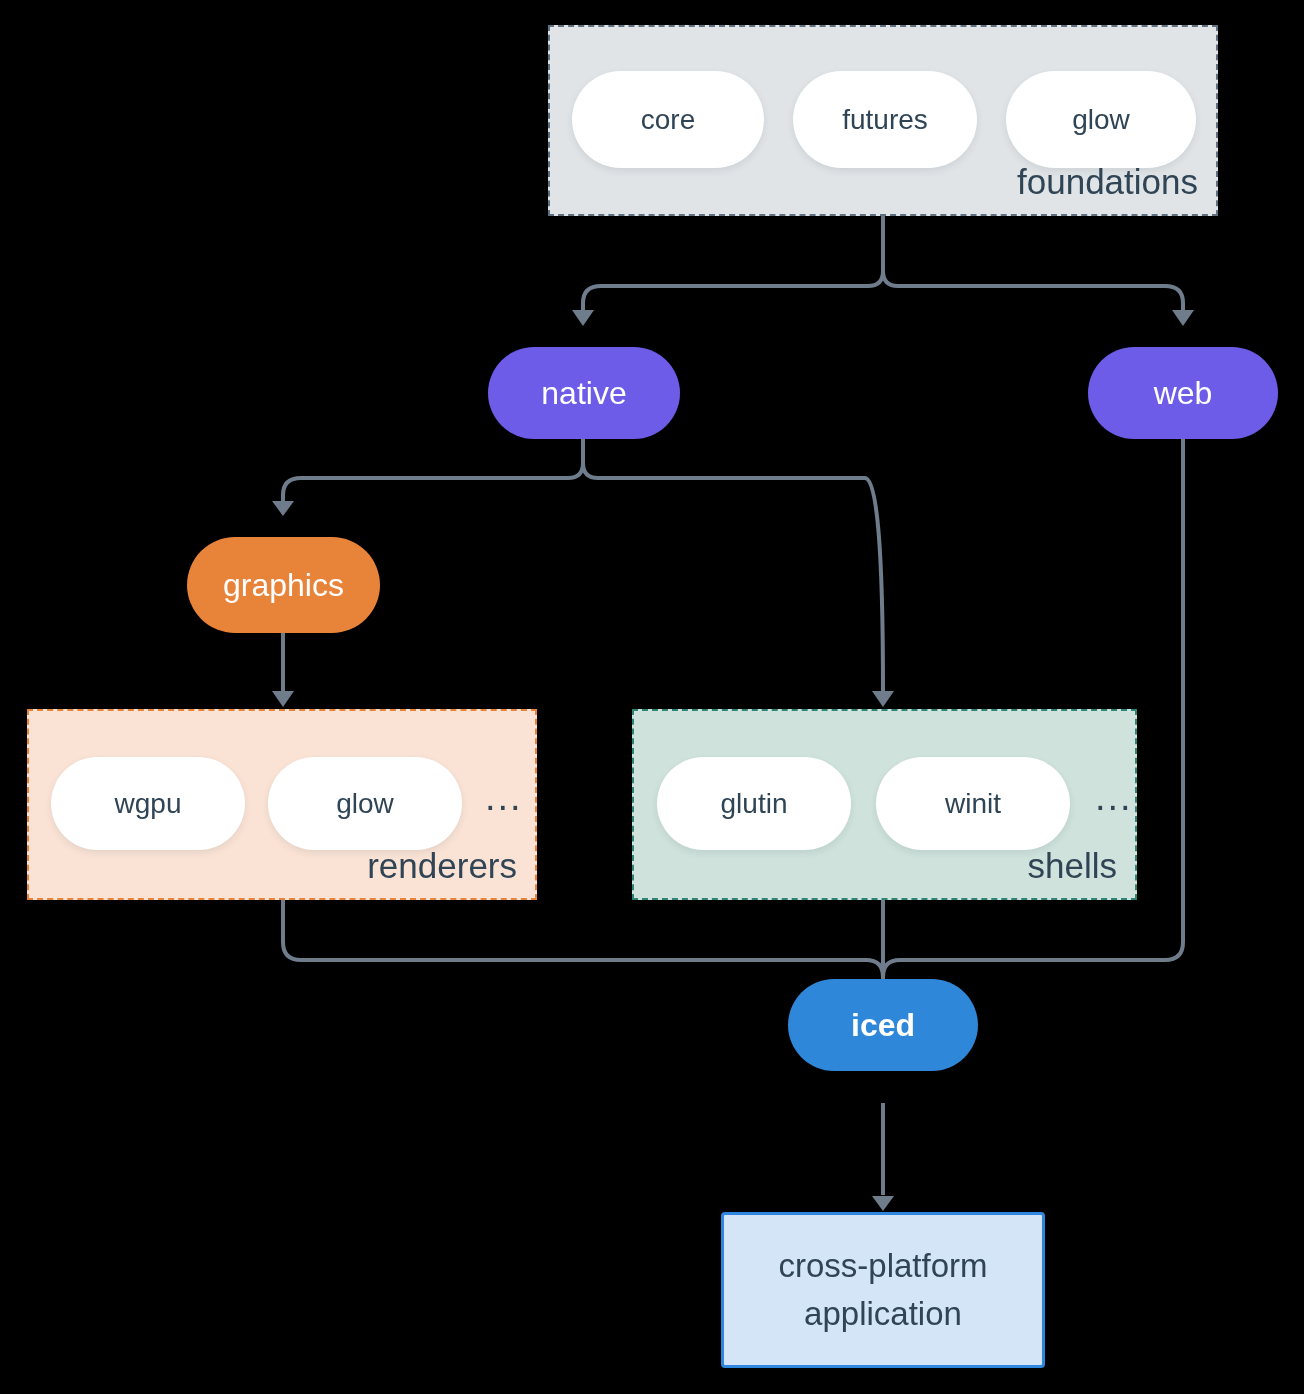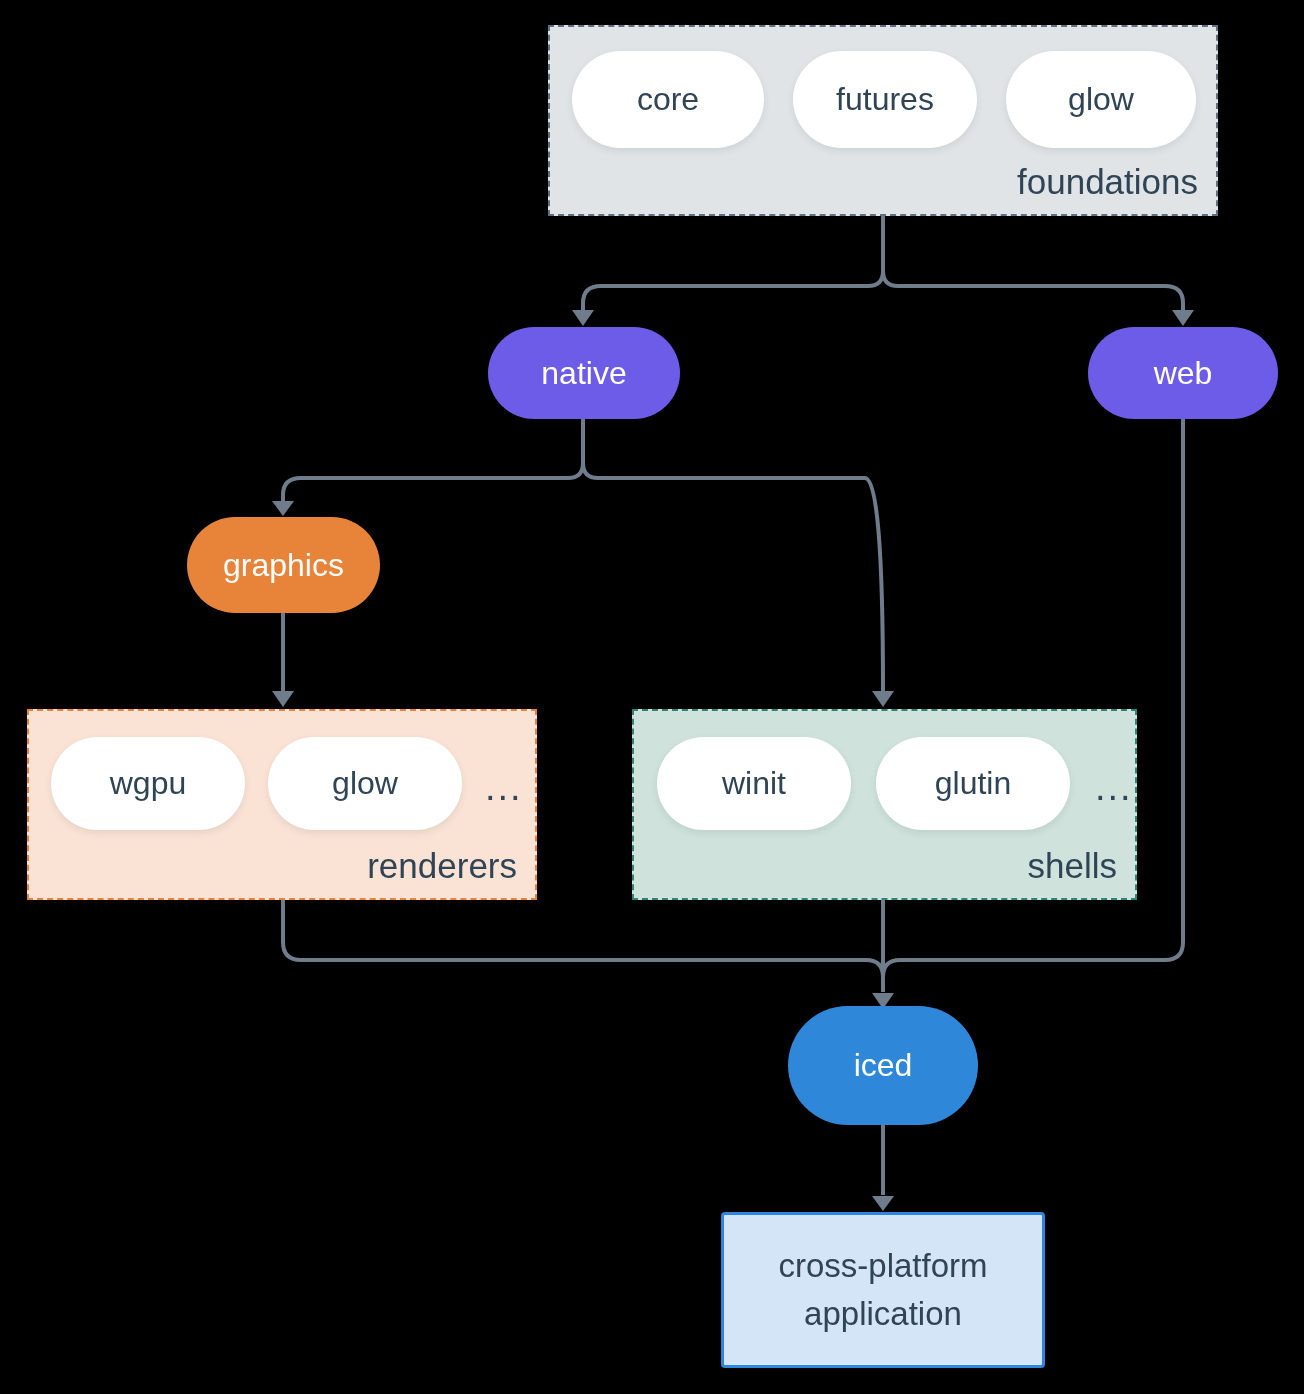--- a/index.html
+++ b/index.html
@@ -25,33 +25,35 @@
   }
   .group-label{
     position:absolute;
     right:18px;bottom:12px;
     font-size:35px;
     color:var(--text-dark,#2f4455);
   }
   .pill{
     display:flex;align-items:center;justify-content:center;
     border-radius:999px;
-    font-size:32px;
+    font-size:28px;
     color:var(--text-dark,#2f4455);
     background:var(--pill-white,#fff);
     box-shadow:0 3px 7px rgba(40,55,70,0.10);
     box-sizing:border-box;
+    margin-top:20px;
   }
   .node{
     position:absolute;
     display:flex;align-items:center;justify-content:center;
     border-radius:999px;
     font-size:32px;
     color:#fff;
     box-sizing:border-box;
+    margin-top:20px;
   }
   .ellipsis{
     align-self:center;
     font-size:38px;
     line-height:1;
     letter-spacing:2px;
     color:var(--text-dark,#2f4455);
     padding-top:6px;
   }
 
@@ -73,21 +75,21 @@
   
   .g-shells{left:632px;top:709px;width:505px;height:191px;
     background:var(--shells-bg,#cfe2dc);border-color:var(--shells-border,#2e8576);}
   .g-shells .pill-row{padding:26px 0 0 23px;gap:25px;}
   .g-shells .pill{height:93px;width:194px;}
 
   
   .n-native{left:488px;top:327px;width:192px;height:92px;background:var(--purple,#6c5ce8);}
   .n-web{left:1088px;top:327px;width:190px;height:92px;background:var(--purple,#6c5ce8);}
   .n-graphics{left:187px;top:517px;width:193px;height:96px;background:var(--orange,#e8833a);}
-  .n-iced{left:788px;top:1006px;width:190px;height:119px;background:var(--blue,#2e87d8);}
+  .n-iced{left:788px;top:959px;width:190px;height:92px;background:var(--blue,#2e87d8);font-weight:bold;}
 
   
   .app-box{
     position:absolute;
     left:721px;top:1212px;width:324px;height:156px;
     background:var(--app-bg,#d4e5f7);
     border:3px solid var(--app-border,#2e86de);
     border-radius:4px;
     box-sizing:border-box;
     display:flex;align-items:center;justify-content:center;
@@ -146,22 +148,22 @@
     <div class="pill-row">
       <div class="pill">wgpu</div>
       <div class="pill">glow</div>
       <div class="ellipsis">...</div>
     </div>
     <div class="group-label">renderers</div>
   </div>
 
   <div class="group g-shells">
     <div class="pill-row">
+      <div class="pill">glutin</div>
       <div class="pill">winit</div>
-      <div class="pill">glutin</div>
       <div class="ellipsis">...</div>
     </div>
     <div class="group-label">shells</div>
   </div>
 
   <div class="node n-iced">iced</div>
 
   <div class="app-box">cross-platform application</div>
 
 </div>

